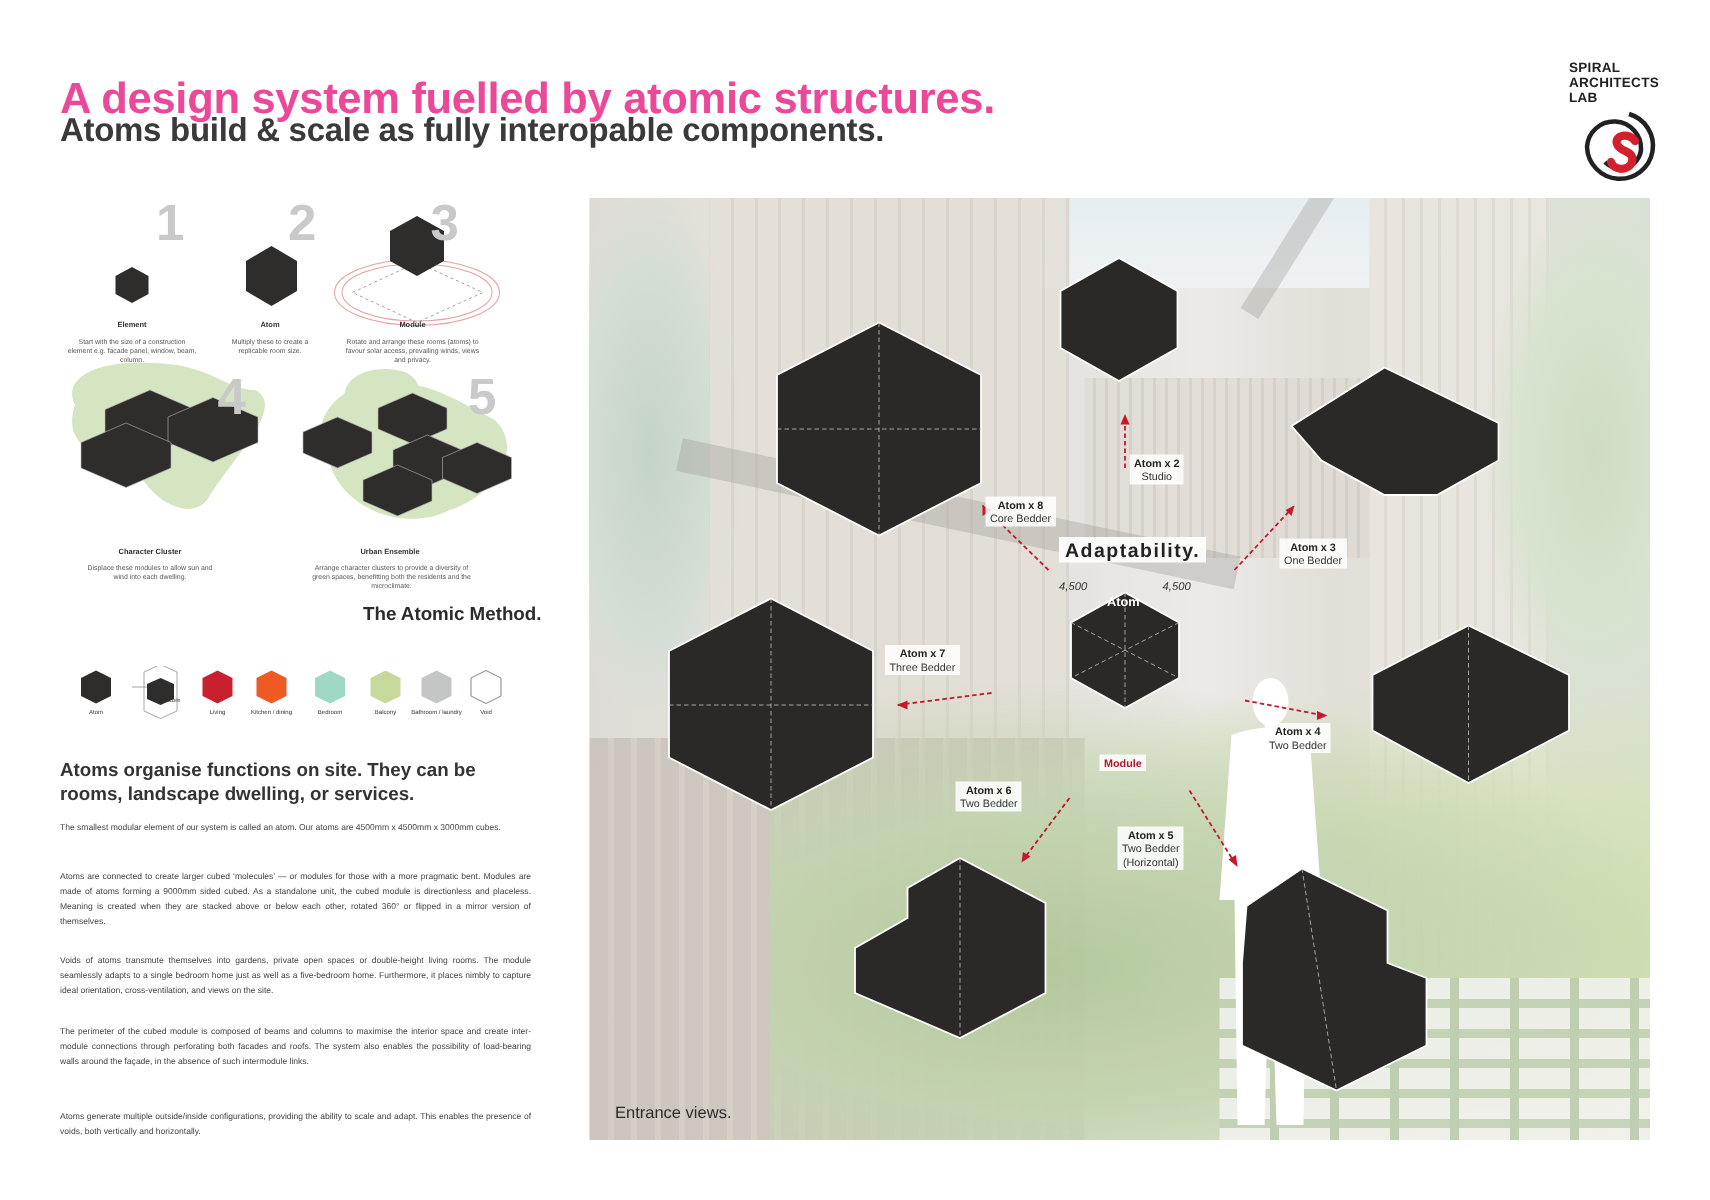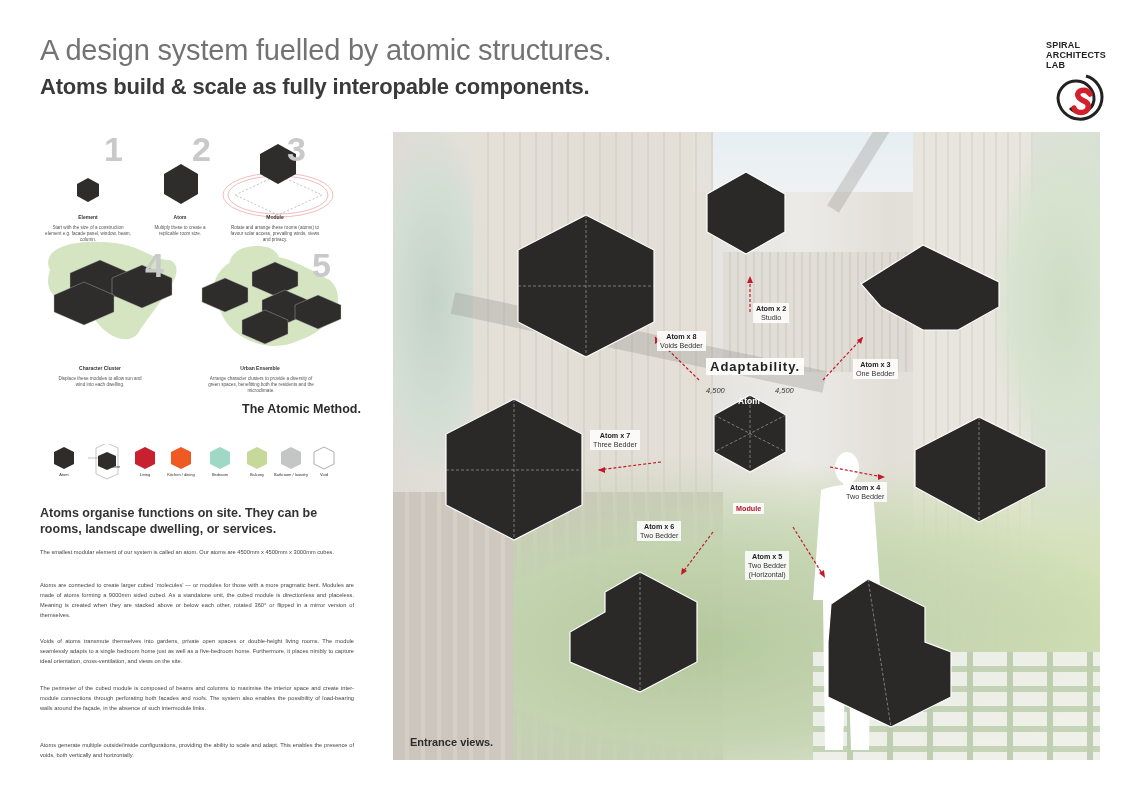--- a/index.html
+++ b/index.html
@@ -1,19 +1,19 @@
 <!DOCTYPE html>
 <html><head>
 <meta charset="utf-8">
 <style>
   * { box-sizing: border-box; margin: 0; padding: 0; }
   html, body { width: 1140px; height: 800px; background: #ffffff; overflow: hidden; }
   body { font-family: "Liberation Sans", sans-serif; color: #3a3a3a; position: relative; }
 
-  .title { position: absolute; left: 40px; top: 34px; font-size: 29px; font-weight: normal; color: #737373; letter-spacing: -0.2px; }
+  .title { position: absolute; left: 40px; top: 50px; font-size: 29px; font-weight: bold; color: #ec4899; letter-spacing: -0.2px; }
   .subtitle { position: absolute; left: 40px; top: 74px; font-size: 22px; font-weight: bold; color: #3a3a3a; letter-spacing: -0.2px; }
 
   .logo { position: absolute; left: 1046px; top: 40px; width: 70px; height: 70px; }
   .logo-text { font-size: 9px; font-weight: bold; line-height: 10px; color: #222; letter-spacing: 0.2px; font-family: "Liberation Sans", sans-serif; }
   .logo svg { position: absolute; left: 0; top: 24px; }
   .step-num { position: absolute; font-size: 34px; font-weight: bold; color: #c9c9c9; }
   .step-title { position: absolute; font-size: 5px; font-weight: bold; color: #333; text-align: center; }
   .step-desc { position: absolute; font-size: 4.6px; line-height: 6px; color: #555; text-align: center; }
   .method-title { position: absolute; left: 242px; top: 402px; font-size: 12.5px; font-weight: bold; color: #2c2c2c; text-align: right; }
 
@@ -53,21 +53,21 @@
       repeating-linear-gradient(180deg, #eeeeea 0px, #eeeeea 14px, #a7bd93 14px, #a7bd93 20px); opacity: .85; }
   .photo .person { position: absolute; left: 418px; top: 318px; width: 72px; height: 300px; }
   .photo .haze { position: absolute; inset: 0; background: rgba(255,255,255,0.32); }
   .callout { position: absolute; background: rgba(255,255,255,0.85); padding: 1px 3px; text-align: center; }
   .callout .ct { font-size: 7.2px; font-weight: bold; color: #222; line-height: 9px; }
   .callout .cs { font-size: 7.2px; color: #333; line-height: 9px; }
   .module-label { position: absolute; font-size: 7.2px; font-weight: bold; color: #b5122b; background: rgba(255,255,255,0.85); padding: 1px 3px; }
   .adapt { position: absolute; left: 313px; top: 226px; font-size: 13px; font-weight: bold; letter-spacing: 1px; color: #222; background: rgba(255,255,255,0.9); padding: 1px 4px; }
   .dim { position: absolute; font-size: 7.5px; color: #333; font-style: italic; }
   .atom-label { position: absolute; font-size: 8.5px; font-weight: bold; color: #fff; }
-  .entrance { position: absolute; left: 17px; top: 604px; font-size: 11px; font-weight: bold; color: #2c2c2c; }
+  .entrance { position: absolute; left: 17px; top: 604px; font-size: 11px; font-weight: normal; color: #2c2c2c; }
 </style>
 </head>
 <body>
 
 <div class="title">A design system fuelled by atomic structures.</div>
 <div class="subtitle">Atoms build &amp; scale as fully interopable components.</div>
 
 <div class="logo">
   <div class="logo-text">
     <div>SPIRAL</div>
@@ -236,21 +236,21 @@
   <div class="dim" style="left:313px;top:254px">4,500</div>
   <div class="dim" style="left:382px;top:254px">4,500</div>
   <div class="module-label" style="left:340px;top:371px">Module</div>
 
   <div class="callout" style="left:360px;top:171px">
     <div class="ct">Atom x 2</div>
     <div class="cs">Studio</div>
   </div>
   <div class="callout" style="left:264px;top:199px">
     <div class="ct">Atom x 8</div>
-    <div class="cs">Voids Bedder</div>
+    <div class="cs">Core Bedder</div>
   </div>
   <div class="callout" style="left:460px;top:227px">
     <div class="ct">Atom x 3</div>
     <div class="cs">One Bedder</div>
   </div>
   <div class="callout" style="left:197px;top:298px">
     <div class="ct">Atom x 7</div>
     <div class="cs">Three Bedder</div>
   </div>
   <div class="callout" style="left:450px;top:350px">

